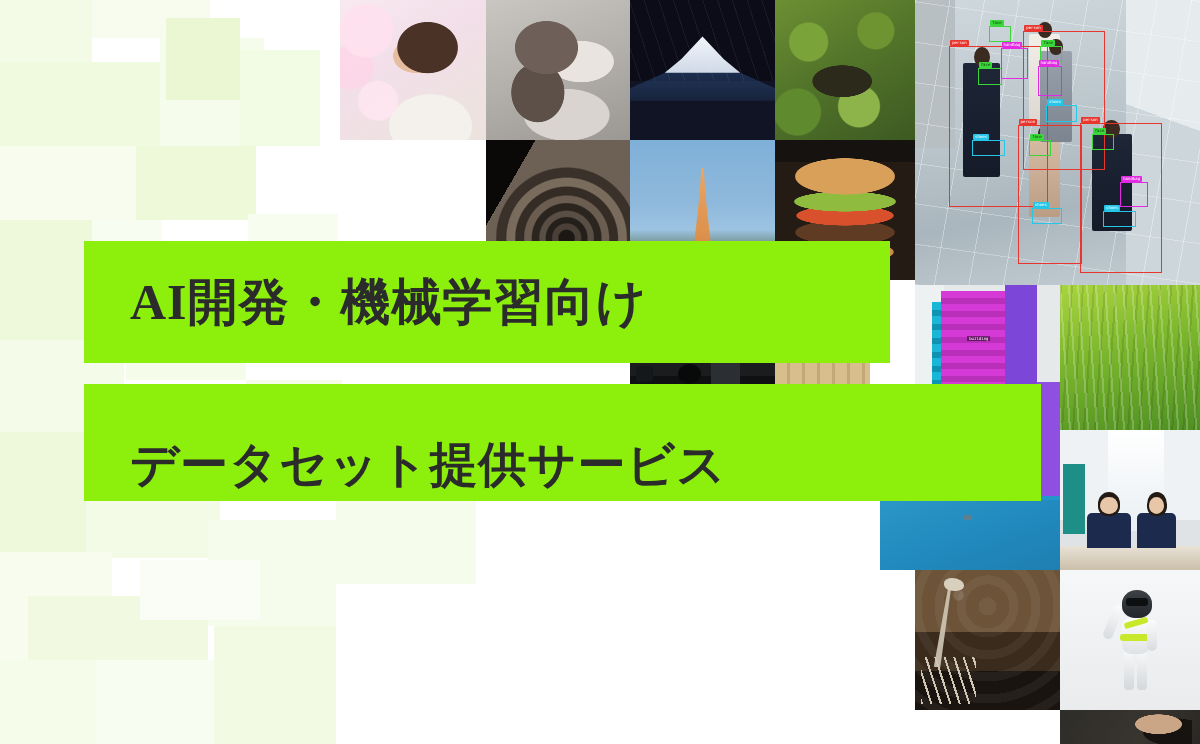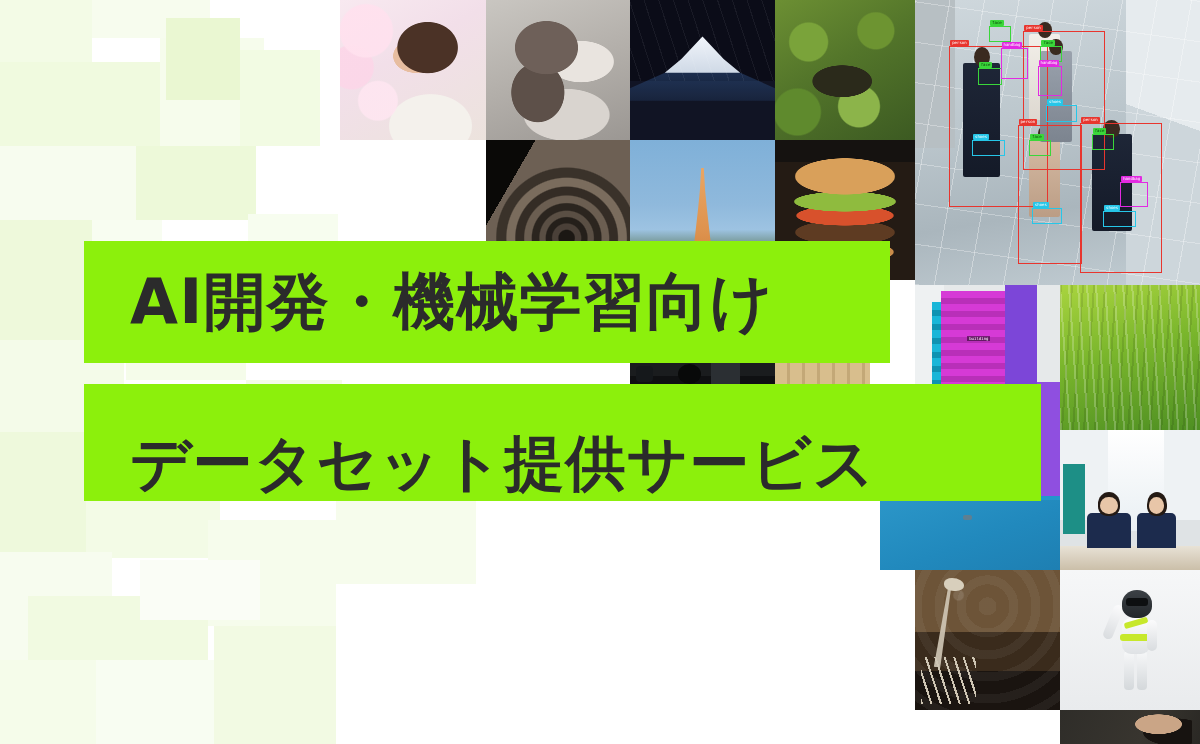--- a/index.html
+++ b/index.html
@@ -231,23 +231,23 @@
     box-sizing:border-box;
   }
   .banner span{
     font-family:"DejaVu Sans","Liberation Sans",sans-serif;
     font-weight:700;
     color:#2b2b2b;
     letter-spacing:.02em;
     white-space:nowrap;
   }
   #banner-1{left:84px;top:241px;width:806px;height:122px;padding-left:46px;}
-  #banner-1 span{font-size:62px;}
+  #banner-1 span{font-size:50px;font-family:Liberation Serif, serif;}
   #banner-2{left:84px;top:384px;width:957px;height:117px;padding-left:46px;}
-  #banner-2 span{font-size:60px;margin-top:44px;}
+  #banner-2 span{font-size:48px;margin-top:44px;}
 </style>
 </head>
 <body>
 
 <div id="hero" style="background: rgb(255, 255, 255);">
 
   <div class="mosaic">
       <div class="mblk" style="left: 0px; top: 0px; width: 92px; height: 62px; background: rgb(243, 251, 230);"></div>
       <div class="mblk" style="left: 92px; top: 0px; width: 118px; height: 38px; background: rgb(247, 252, 238);"></div>
       <div class="mblk" style="left: 0px; top: 62px; width: 160px; height: 84px; background: rgb(240, 250, 223);"></div>

